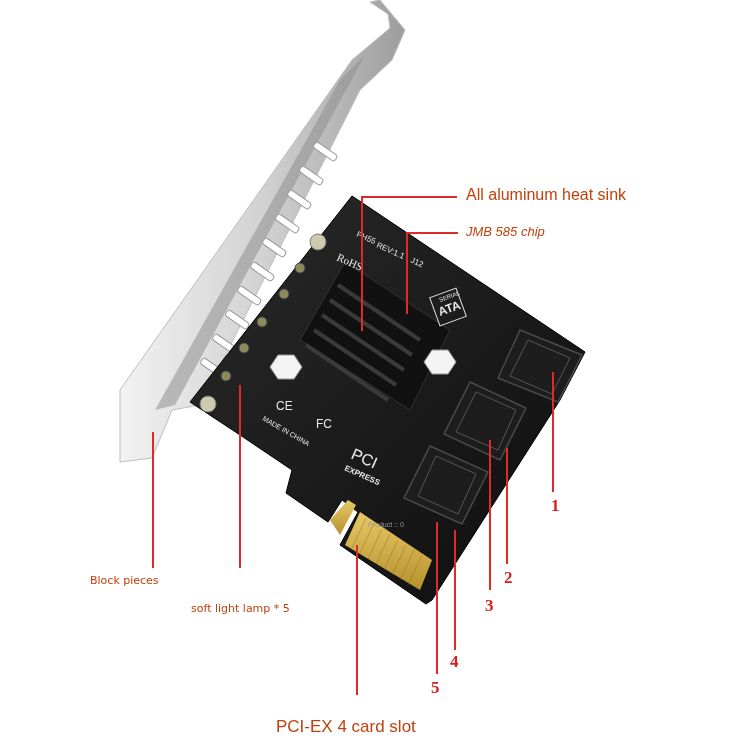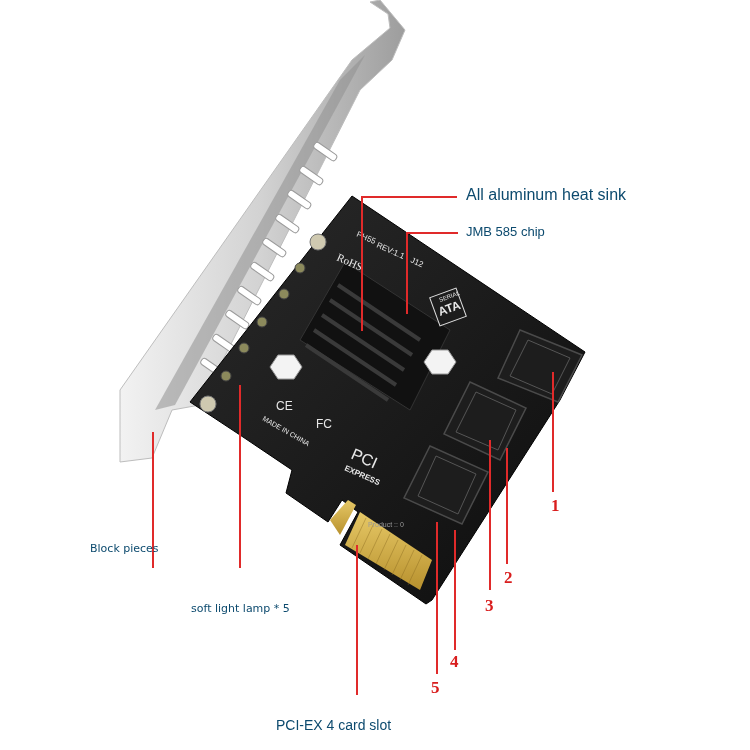--- a/index.html
+++ b/index.html
@@ -1,18 +1,18 @@
 <!DOCTYPE html>
 <html><head>
   <meta charset="utf-8">
   <style>
     html, body { margin:0; padding:0; background:#ffffff; }
     body { width:750px; height:750px; position:relative; overflow:hidden; font-family:"Liberation Sans", sans-serif; }
     .stage { position:absolute; left:0; top:0; width:750px; height:750px; }
-    .label { position:absolute; color:#0c4a6e; white-space:nowrap; }
+    .label { position:absolute; color:#c2410c; white-space:nowrap; }
     .label.sans-lg { font-family:"Liberation Sans", sans-serif; font-size:16px; }
     .label.sans-md { font-family:"Liberation Sans", sans-serif; font-size:13px; }
     .label.sans-sm { font-family:"DejaVu Sans", sans-serif; font-size:11px; }
     .label.num { font-family:"Liberation Serif", serif; font-weight:bold; font-size:17px; color:#d91e1e; }
     .lead { position:absolute; background:#e02a2a; }
   </style>
 </head>
 <body>
 
 <div class="stage">
@@ -127,22 +127,22 @@
   <div class="lead" style="left:152px;top:432px;width:2px;height:136px;"></div>
   <div class="lead" style="left:239px;top:385px;width:2px;height:183px;"></div>
   <div class="lead" style="left:356px;top:545px;width:2px;height:150px;"></div>
   <div class="lead" style="left:552px;top:372px;width:2px;height:120px;"></div>
   <div class="lead" style="left:506px;top:448px;width:2px;height:116px;"></div>
   <div class="lead" style="left:489px;top:440px;width:2px;height:150px;"></div>
   <div class="lead" style="left:454px;top:530px;width:2px;height:120px;"></div>
   <div class="lead" style="left:436px;top:522px;width:2px;height:152px;"></div>
 
   <div class="label sans-lg" style="left:466px;top:186px;">All aluminum heat sink</div>
-  <div class="label sans-md" style="left:466px;top:224px;">JMB 585 chip</div>
-  <div class="label sans-sm" style="left:90px;top:542px;">Block pieces</div>
+  <div class="label sans-md" style="left:466px;top:224px;font-style:italic;">JMB 585 chip</div>
+  <div class="label sans-sm" style="left:90px;top:574px;">Block pieces</div>
   <div class="label sans-sm" style="left:191px;top:602px;">soft light lamp * 5</div>
-  <div class="label sans-lg" style="left:276px;top:717px;font-size:14px;">PCI-EX 4 card slot</div>
+  <div class="label sans-lg" style="left:276px;top:717px;font-size:17px;">PCI-EX 4 card slot</div>
   <div class="label num" style="left:551px;top:496px;">1</div>
   <div class="label num" style="left:504px;top:568px;">2</div>
   <div class="label num" style="left:485px;top:596px;">3</div>
   <div class="label num" style="left:450px;top:652px;">4</div>
   <div class="label num" style="left:431px;top:678px;">5</div>
 </div>
 
 </body></html>

